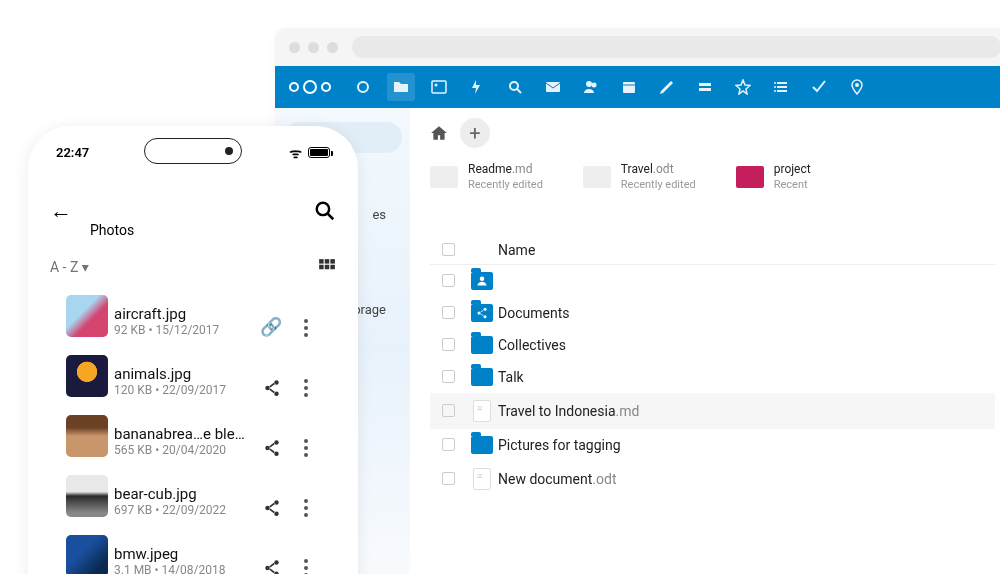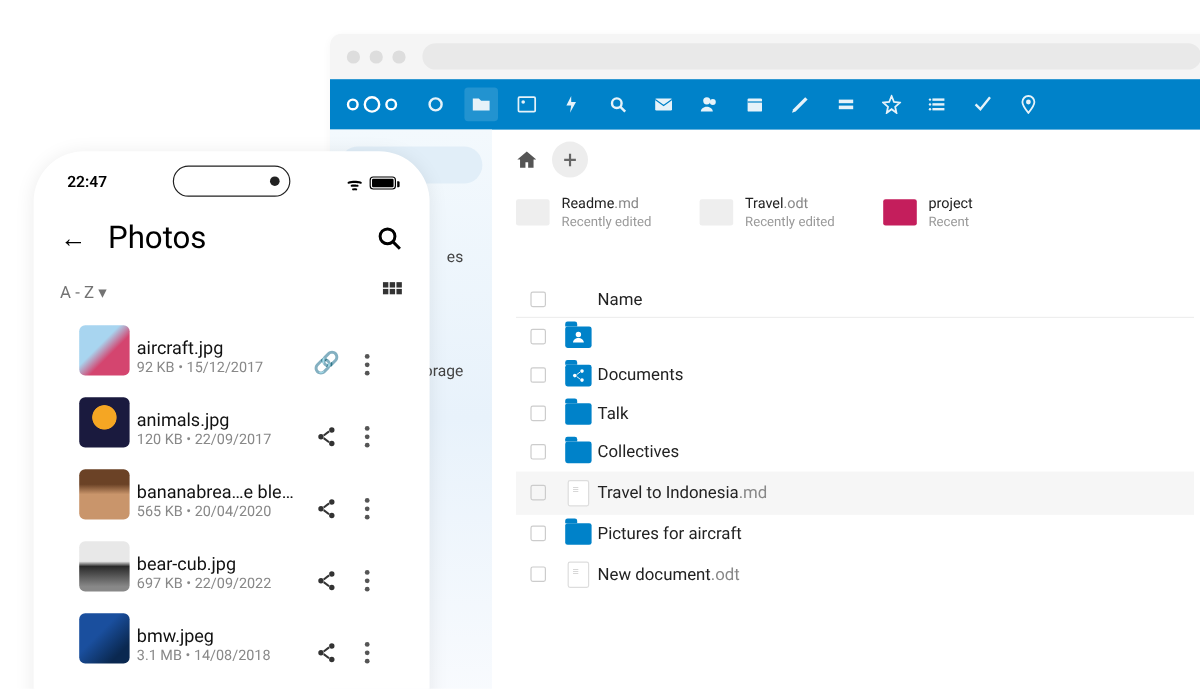--- a/index.html
+++ b/index.html
@@ -64,21 +64,21 @@
     .phone-notch { position: absolute; top: 12px; left: 50%; transform: translateX(-50%); width: 98px; height: 26px; background: #fff; border-radius: 14px; border: 1.5px solid #222; }
     .phone-notch::after { content: ''; position: absolute; right: 8px; top: 50%; transform: translateY(-50%); width: 8px; height: 8px; border-radius: 50%; background: #222; }
     .status-bar { display: flex; justify-content: space-between; align-items: center; padding: 0 28px; font-size: 13px; font-weight: 600; height: 28px; }
     .status-icons { display: flex; gap: 6px; align-items: center; font-size: 14px; }
     .battery { width: 22px; height: 11px; border: 1.5px solid #000; border-radius: 3px; position: relative; }
     .battery::after { content: ''; position: absolute; right: -4px; top: 3px; width: 2px; height: 5px; background: #000; border-radius: 0 1px 1px 0; }
     .battery-fill { position: absolute; left: 1px; top: 1px; bottom: 1px; width: 18px; background: #000; border-radius: 1px; }
 
     .app-header { display: flex; align-items: center; padding: 18px 22px 10px 22px; gap: 18px; }
     .back-arrow { font-size: 22px; cursor: pointer; }
-    .app-title { font-size: 26px; font-weight: 400; flex: 1; }
+    .app-title { font-size: 14px; font-weight: 400; flex: 1; margin-top: 38px; }
     .search-mag { font-size: 20px; cursor: pointer; }
 
     .sort-row { display: flex; align-items: center; justify-content: space-between; padding: 10px 22px; }
     .sort-label { font-size: 14px; color: #737373; cursor: pointer; }
     .grid-toggle { cursor: pointer; }
 
     .photo-list { padding: 0 22px; }
     .photo-item { display: flex; align-items: flex-end; gap: 6px; padding: 9px 16px; }
     .photo-thumb { width: 42px; height: 42px; border-radius: 5px; background: #ccc; flex-shrink: 0; }
     .thumb-aircraft { background: linear-gradient(135deg, #a8d5f0 40%, #d4456f 60%); }
@@ -279,48 +279,48 @@
             </div>
             <div class="col-name">Documents</div>
           </div>
           <div class="file-row">
             <div class="col-check">
               <div class="checkbox"></div>
             </div>
             <div class="col-icon">
               <div class="folder-icon folder-blue"></div>
             </div>
+            <div class="col-name">Collectives</div>
+          </div>
+          <div class="file-row">
+            <div class="col-check">
+              <div class="checkbox"></div>
+            </div>
+            <div class="col-icon">
+              <div class="folder-icon folder-blue"></div>
+            </div>
             <div class="col-name">Talk</div>
           </div>
+          <div class="file-row hover">
+            <div class="col-check">
+              <div class="checkbox"></div>
+            </div>
+            <div class="col-icon">
+              <div class="file-icon"></div>
+            </div>
+            <div class="col-name">Travel to Indonesia<span class="ext">.md</span></div>
+          </div>
           <div class="file-row">
             <div class="col-check">
               <div class="checkbox"></div>
             </div>
             <div class="col-icon">
               <div class="folder-icon folder-blue"></div>
             </div>
-            <div class="col-name">Collectives</div>
-          </div>
-          <div class="file-row hover">
-            <div class="col-check">
-              <div class="checkbox"></div>
-            </div>
-            <div class="col-icon">
-              <div class="file-icon"></div>
-            </div>
-            <div class="col-name">Travel to Indonesia<span class="ext">.md</span></div>
-          </div>
-          <div class="file-row">
-            <div class="col-check">
-              <div class="checkbox"></div>
-            </div>
-            <div class="col-icon">
-              <div class="folder-icon folder-blue"></div>
-            </div>
-            <div class="col-name">Pictures for aircraft</div>
+            <div class="col-name">Pictures for tagging</div>
           </div>
           <div class="file-row">
             <div class="col-check">
               <div class="checkbox"></div>
             </div>
             <div class="col-icon">
               <div class="file-icon"></div>
             </div>
             <div class="col-name">New document<span class="ext">.odt</span></div>
           </div>

